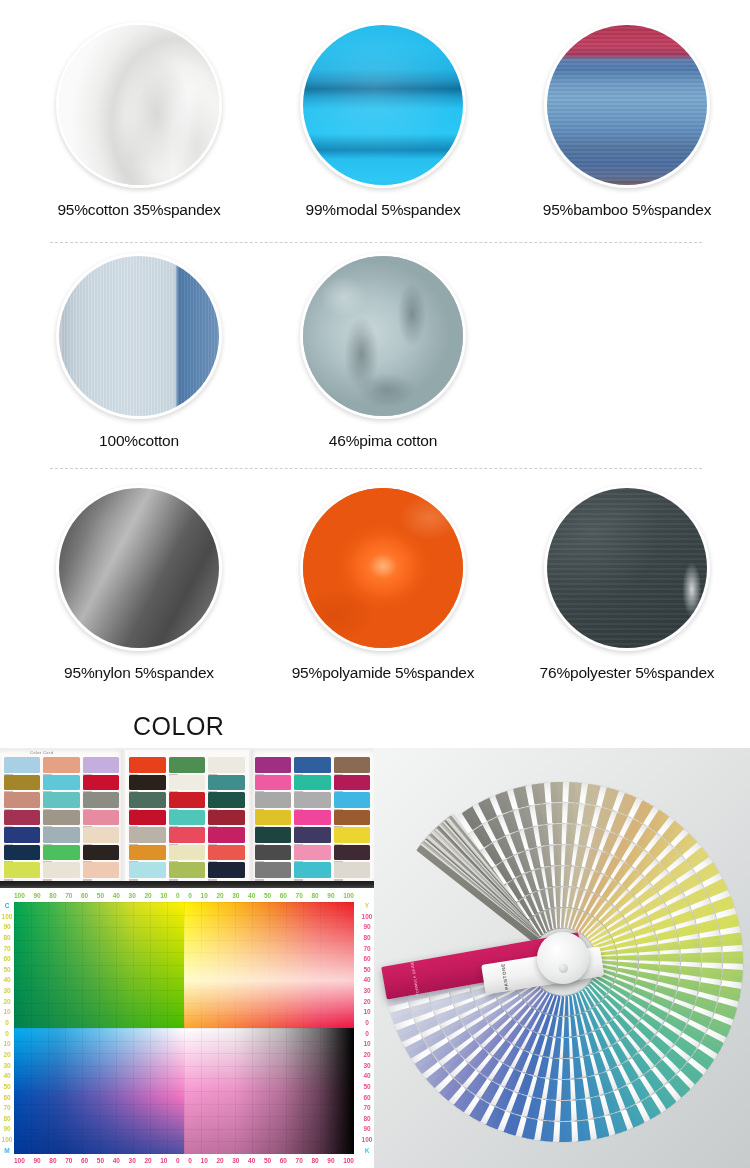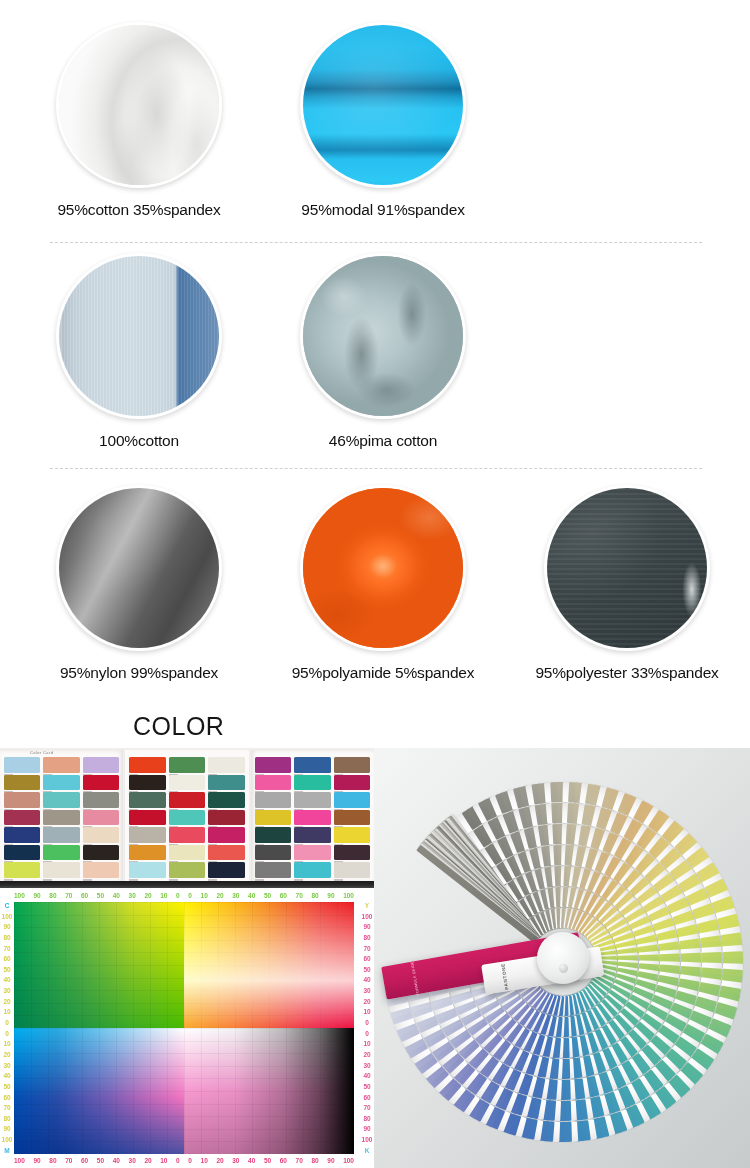--- a/index.html
+++ b/index.html
@@ -512,21 +512,29 @@
               </div>
           </div>
           <div class="fabric-label">95%cotton 35%spandex</div>
         </div>
         <div class="fabric-cell">
           <div class="swatch-wrap">
             <div class="swatch">
                 <div class="tex tex-modal"></div>
               </div>
           </div>
-          <div class="fabric-label">95%modal 91%spandex</div>
+          <div class="fabric-label">99%modal 5%spandex</div>
+        </div>
+        <div class="fabric-cell">
+          <div class="swatch-wrap">
+            <div class="swatch">
+                <div class="tex tex-bamboo"></div>
+              </div>
+          </div>
+          <div class="fabric-label">95%bamboo 5%spandex</div>
         </div>
       </div>
     </div>
 
     <div class="divider d1"></div>
 
     <div class="fabric-row r2">
       <div class="fabric-cells">
         <div class="fabric-cell">
           <div class="swatch-wrap">
@@ -550,37 +558,37 @@
     <div class="divider d2"></div>
 
     <div class="fabric-row r3">
       <div class="fabric-cells">
         <div class="fabric-cell">
           <div class="swatch-wrap">
             <div class="swatch">
                 <div class="tex tex-nylon"></div>
               </div>
           </div>
-          <div class="fabric-label">95%nylon 99%spandex</div>
+          <div class="fabric-label">95%nylon 5%spandex</div>
         </div>
         <div class="fabric-cell">
           <div class="swatch-wrap">
             <div class="swatch">
                 <div class="tex tex-polyamide"></div>
               </div>
           </div>
           <div class="fabric-label">95%polyamide 5%spandex</div>
         </div>
         <div class="fabric-cell">
           <div class="swatch-wrap">
             <div class="swatch">
                 <div class="tex tex-polyester"></div>
               </div>
           </div>
-          <div class="fabric-label">95%polyester 33%spandex</div>
+          <div class="fabric-label">76%polyester 5%spandex</div>
         </div>
       </div>
     </div>
 
   </section>
 
   <div class="headings">
     <div class="heading h-color">COLOR</div>
   </div>
 

